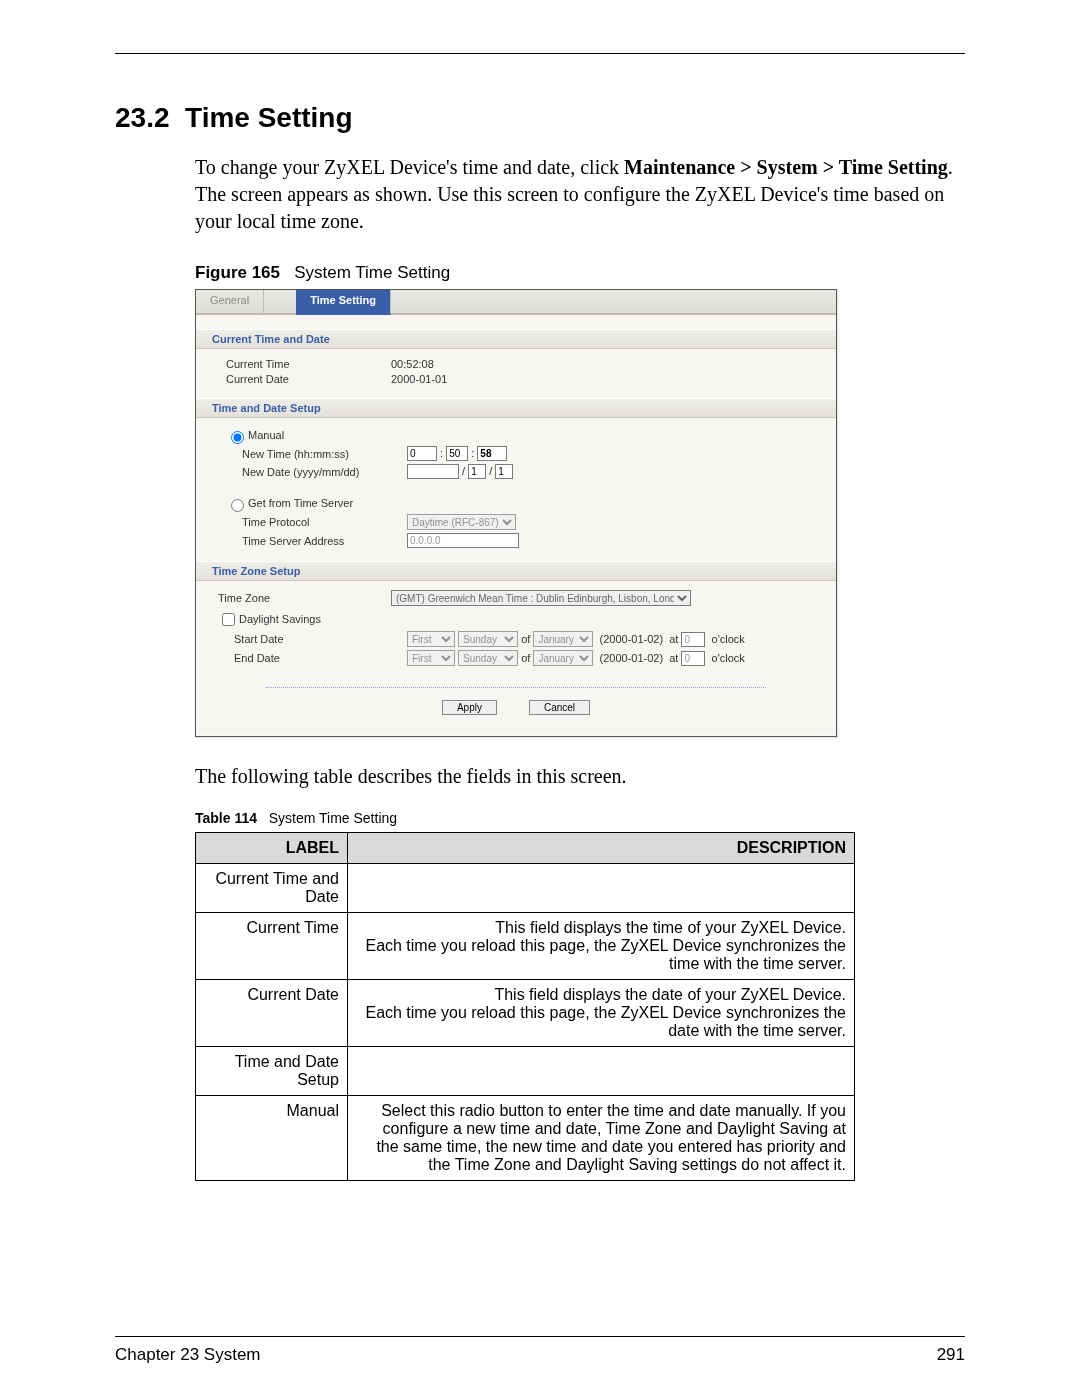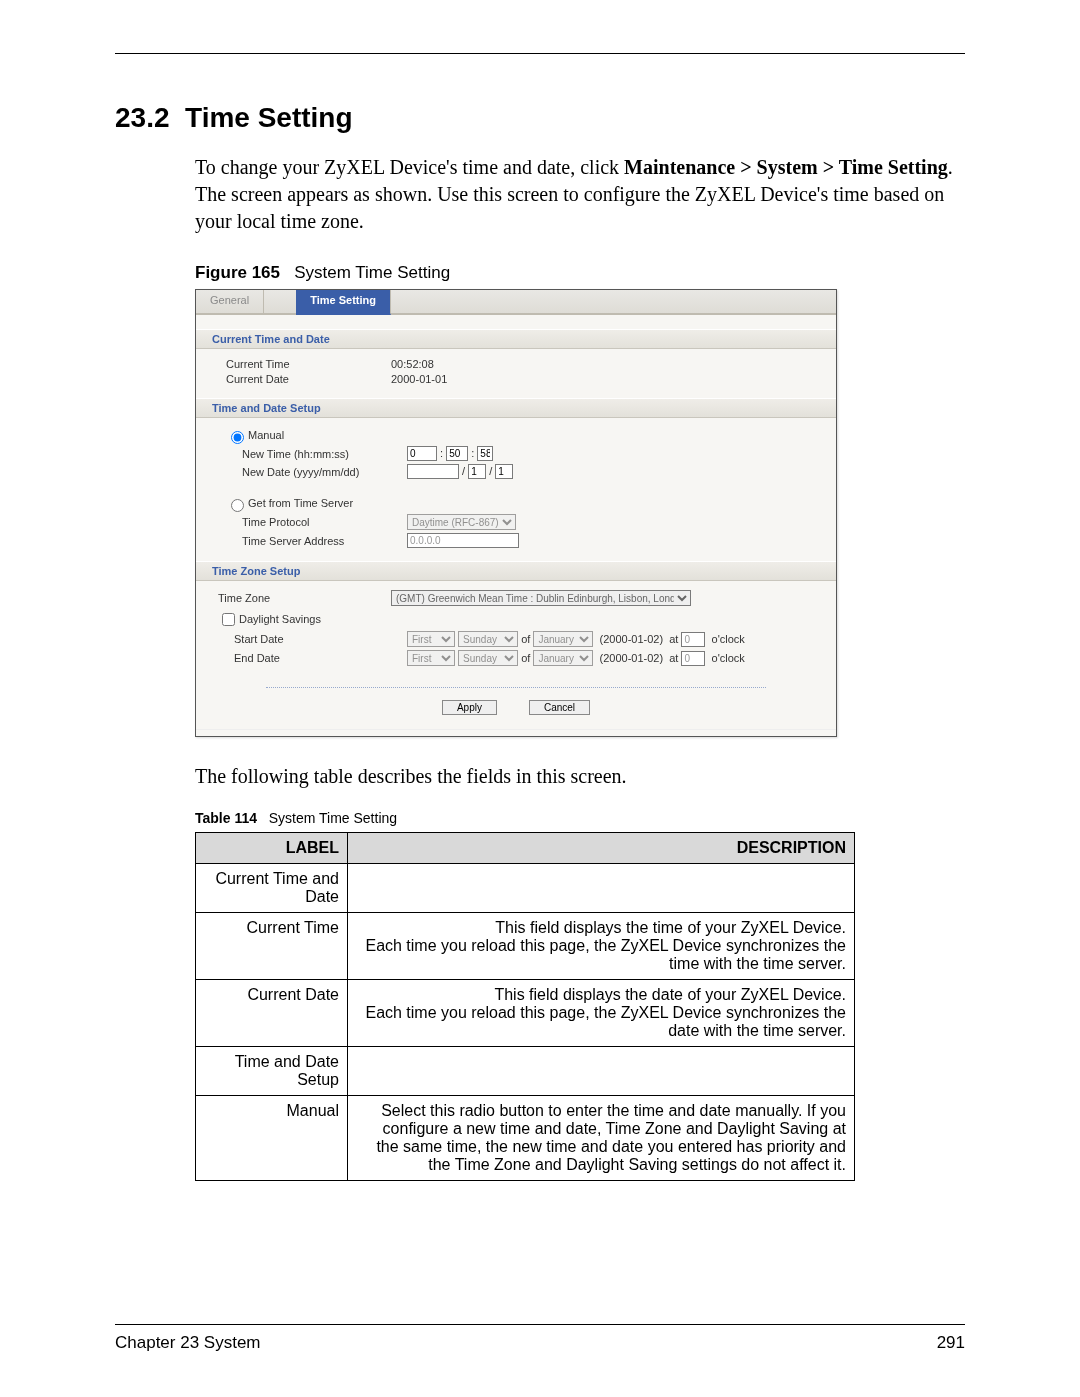--- a/index.html
+++ b/index.html
@@ -172,21 +172,21 @@
   }
   .footer {
     display: flex;
     justify-content: space-between;
     font-family: Arial, Helvetica, sans-serif;
     font-size: 17px;
     margin-top: 6px;
   }
   .bottom-block {
     position: absolute;
-    bottom: 44px;
+    bottom: 32px;
     left: 115px;
     right: 115px;
   }
 </style>
 </head>
 <body>
 
 <div class="page">
   <hr class="hr1">
 
@@ -226,21 +226,21 @@
     <div class="section-body">
       <div class="row2">
         <input type="radio" class="radio" checked="" style="">
         <span>Manual</span>
       </div>
       <div class="row2">
         <div class="lbl lbl-indent">New Time (hh:mm:ss)</div>
         <div>
           <input class="txt" style="width: 30px;" value="0"> :
           <input class="txt" style="width: 22px;" value="50"> :
-          <input class="txt" style="width: 16px;" value="58">
+          <input class="txt" style="width: 30px; font-weight: bold;" value="58">
         </div>
       </div>
       <div class="row2">
         <div class="lbl lbl-indent">New Date (yyyy/mm/dd)</div>
         <div>
           <input class="txt" style="width: 50px; padding-left: 48px;" value="2000"> /
           <input class="txt" style="width: 18px;" value="1"> /
           <input class="txt" style="width: 18px;" value="1">
         </div>
       </div>

